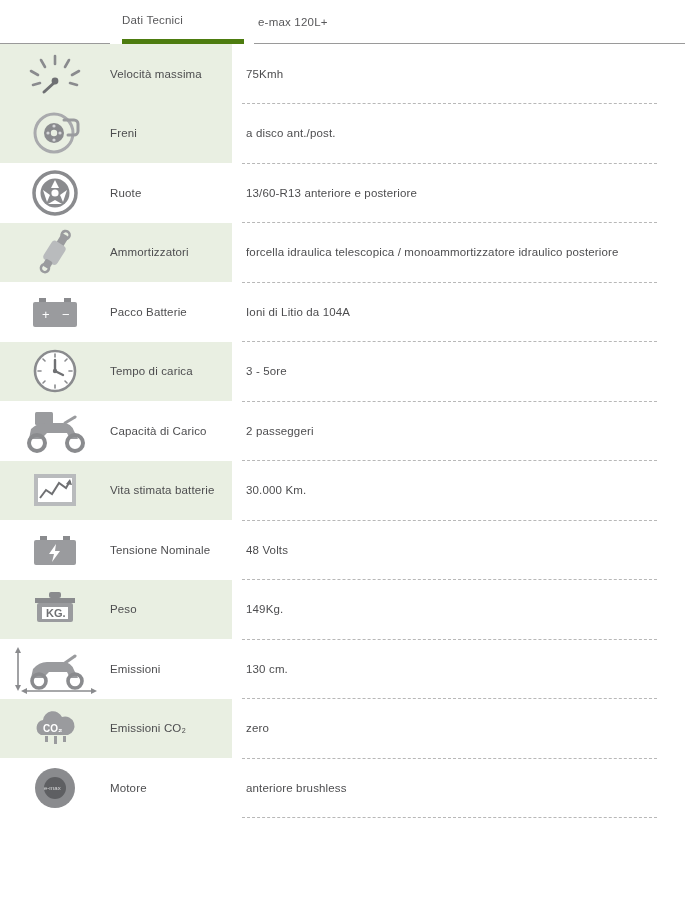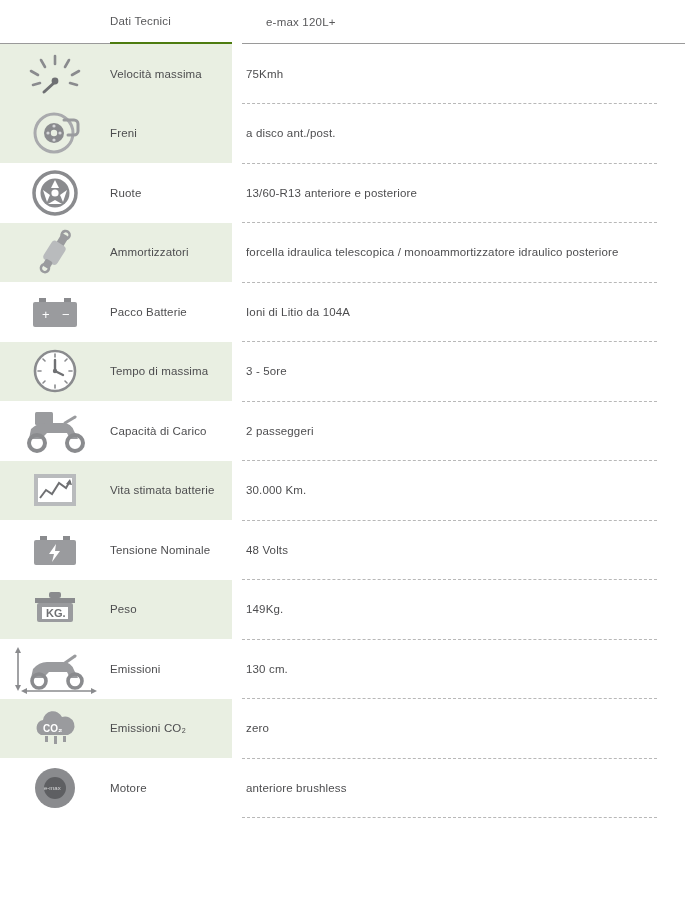--- a/index.html
+++ b/index.html
@@ -28,40 +28,41 @@
   }
   .hdr-icon-col {
     width: 110px;
     flex: 0 0 110px;
     border-bottom: 1px solid #9a9a9a;
     height: 100%;
   }
   .hdr-label-col {
     width: 122px;
     flex: 0 0 122px;
-    border-bottom: 2px solid #4d7c0f;
+    border-bottom: 5px solid #4d7c0f;
     height: 100%;
     display: flex;
     align-items: center;
+    margin-left: 12px;
   }
   .hdr-value-col {
     flex: 1 1 auto;
     border-bottom: 1px solid #9a9a9a;
     height: 100%;
     display: flex;
     align-items: center;
     margin-left: 10px;
   }
   .hdr-text {
     font-size: 11.5px;
     color: #58585a;
     letter-spacing: .2px;
   }
   .hdr-text.label { font-weight: 400; }
-  .hdr-text.value { padding-left: 4px; margin-left: 20px; }
+  .hdr-text.value { padding-left: 4px; }
 
   
   .row {
     display: flex;
     align-items: stretch;
     height: 59.5px;
     position: relative;
   }
   .row .icon-cell {
     width: 110px;
@@ -224,21 +225,21 @@
           <line x1="16" y1="13" x2="18" y2="15"></line>
           <line x1="40" y1="13" x2="38" y2="15"></line>
           <line x1="16" y1="37" x2="18" y2="35"></line>
           <line x1="40" y1="37" x2="38" y2="35"></line>
         </g>
         <line x1="28" y1="25" x2="28" y2="14" stroke="#6f7073" stroke-width="2.4" stroke-linecap="round"></line>
         <line x1="28" y1="25" x2="36" y2="29" stroke="#6f7073" stroke-width="2.4" stroke-linecap="round"></line>
         <circle cx="28" cy="25" r="2.2" fill="#6f7073"></circle>
       </svg>
     </div>
-    <div class="label-cell">Tempo di massima</div>
+    <div class="label-cell">Tempo di carica</div>
     <div class="value-cell">3 - 5ore</div>
   </div>
 
   <div class="row">
     <div class="icon-cell">
       <svg class="ico" width="84" height="48" viewBox="0 0 84 48">
         <rect x="22" y="5" width="18" height="13" rx="1.5" fill="#9a9b9e"></rect>
         <path d="M18 22 q6 -6 14 -6 h18 q8 0 11 8 l4 8 h-8 l-3 -6 h-20 l-6 6 h-12 z" fill="#9a9b9e"></path>
         <path d="M52 16 l10 -6" stroke="#9a9b9e" stroke-width="3" stroke-linecap="round" fill="none"></path>
         <circle cx="24" cy="36" r="8" fill="none" stroke="#8a8b8e" stroke-width="4"></circle>

